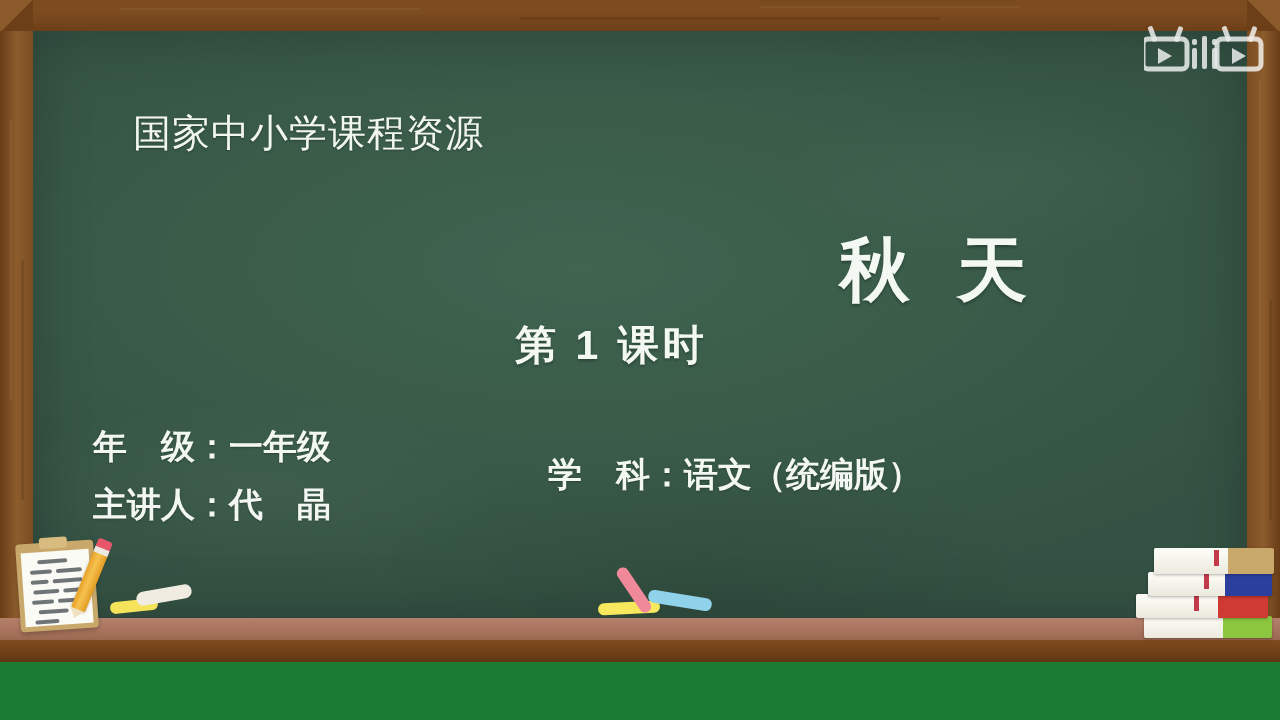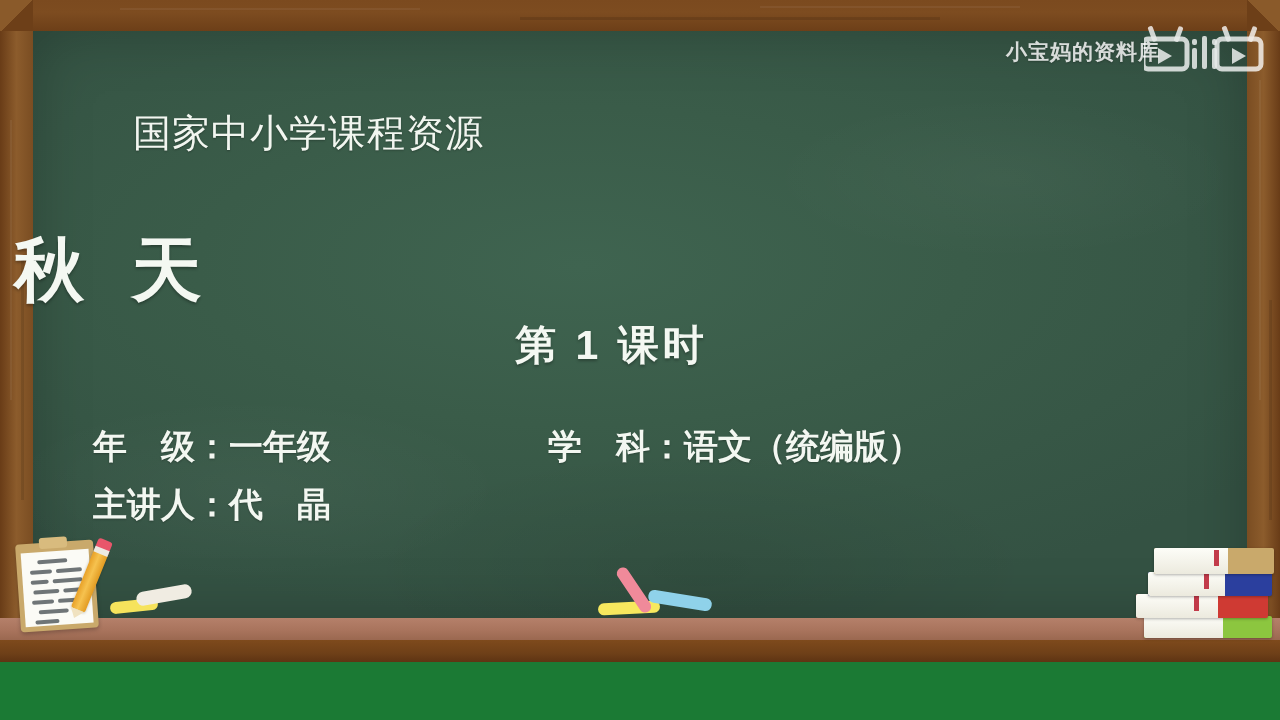--- a/index.html
+++ b/index.html
@@ -71,38 +71,38 @@
   .brand {
     position:absolute; left:133px; top:108px;
     font-size:38px; font-weight:normal; color:#f2f6f0;
     letter-spacing:1px;
     text-shadow:0 1px 2px rgba(0,0,0,0.28);
     white-space:nowrap;
   }
 
   .title {
     position:absolute; left:0; top:224px; width:1041px;
-    text-align:left;
+    text-align:right;
     font-family:"Liberation Sans","DejaVu Sans",sans-serif;
     font-size:70px; font-weight:bold; color:#f4f8f2;
     letter-spacing:14px; text-indent:14px;
     text-shadow:0 2px 3px rgba(0,0,0,0.30);
   }
   .subtitle {
     position:absolute; left:0; top:318px; width:1219px;
     text-align:center;
     font-size:41px; font-weight:bold; color:#f4f8f2;
     letter-spacing:4px; text-indent:4px;
     text-shadow:0 2px 3px rgba(0,0,0,0.28);
   }
 
   .info { position:absolute; left:0; top:430px; width:1280px; height:120px; }
   .info-col { position:absolute; top:0; }
   .info-col.left  { left:93px;  }
-  .info-col.right { left:548px; }
+  .info-col.right { left:548px;margin-top:28px; }
   .info-row {
     font-family:"Liberation Serif","DejaVu Serif",serif;
     font-size:34px; font-weight:bold; color:#f3f7f1;
     white-space:nowrap; line-height:1;
     text-shadow:0 1px 2px rgba(0,0,0,0.25);
     margin-bottom:24px;
   }
   .info-row .lbl { display:inline-block; }
   .info-row .val { display:inline-block; }
 
@@ -227,21 +227,20 @@
           <span class="lbl">主讲人：</span><span class="val">代　晶</span>
         </div>
       </div>
       <div class="info-col right">
         <div class="info-row">
           <span class="lbl">学　科：</span><span class="val">语文（统编版）</span>
         </div>
       </div>
     </div>
 
-    <div class="wm">小宝妈的资料库</div>
     <div class="bili-logo">
       <svg viewBox="0 0 120 46" width="120" height="46">
         <g fill="rgba(255,255,255,0.88)">
 
           <rect x="6" y="0" width="5" height="16" rx="2" transform="rotate(-20 8 8)"></rect>
           <rect x="32" y="0" width="5" height="16" rx="2" transform="rotate(20 34 8)"></rect>
 
           <path d="M4 13 h34 a5 5 0 0 1 5 5 v20 a5 5 0 0 1 -5 5 h-34 a5 5 0 0 1 -5 -5 v-20 a5 5 0 0 1 5 -5 z" fill="none" stroke="rgba(255,255,255,0.88)" stroke-width="5"></path>
           <path d="M14 22 l14 8 l-14 8 z" fill="rgba(255,255,255,0.88)"></path>
 

